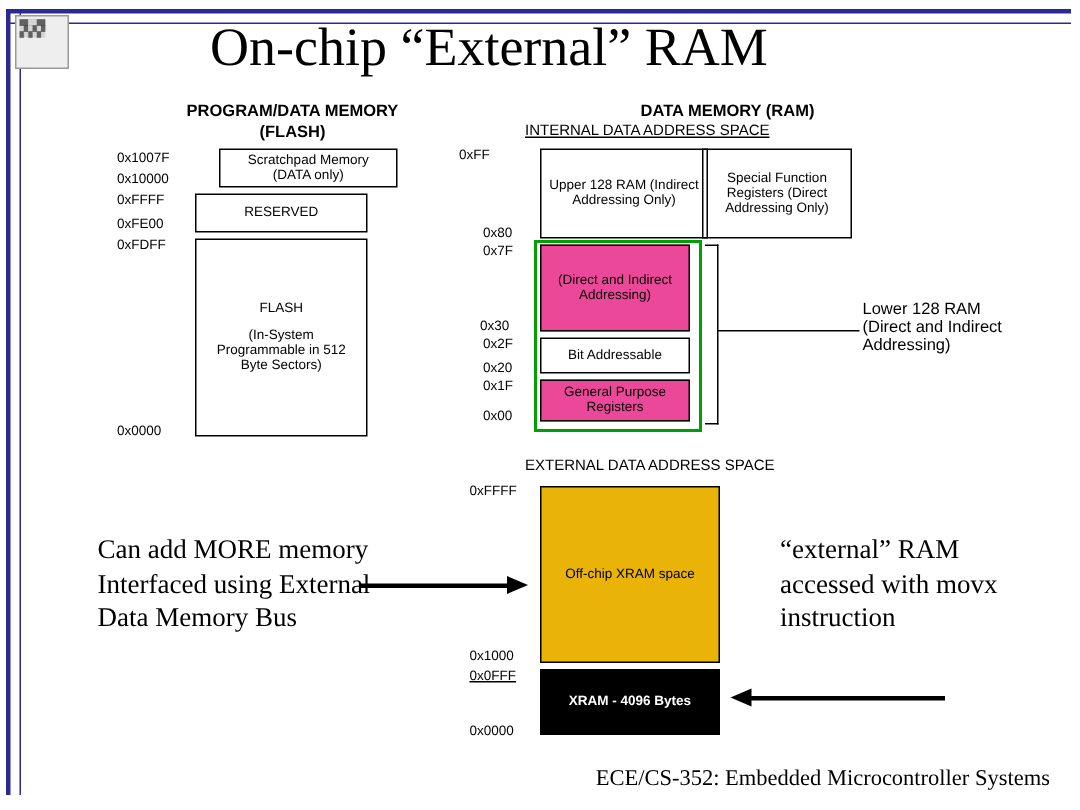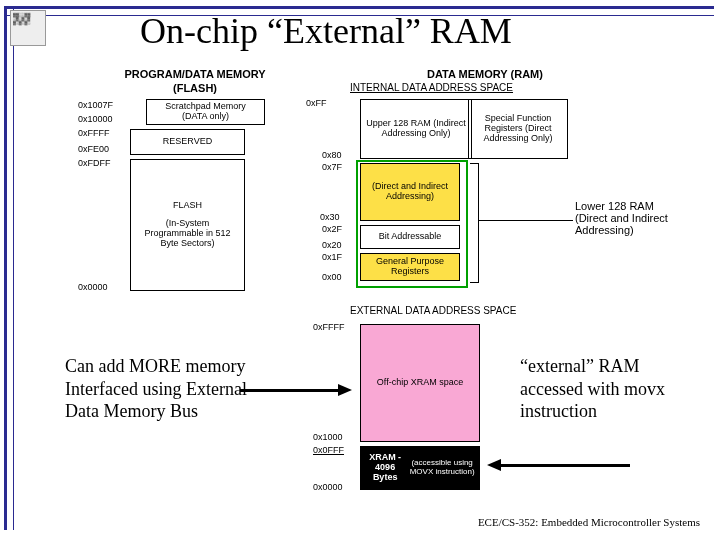--- a/index.html
+++ b/index.html
@@ -49,25 +49,25 @@
     position: absolute;
     top: 10px;
     left: 140px;
     font-size: 36px;
   }
   .abs { position: absolute; }
   .hdr { font-family: Arial, sans-serif; font-weight: bold; font-size: 11px; text-align: center; }
   .sub { font-family: Arial, sans-serif; font-size: 10px; text-align: left; }
   .addr { font-family: Arial, sans-serif; font-size: 9px; text-align: left; }
   .box { border: 1px solid #000; font-family: Arial, sans-serif; font-size: 9px; text-align: center; display: flex; align-items: center; justify-content: center; box-sizing: border-box; padding: 2px; line-height: 1.1; }
-  .green { background: #fde047; }
-  .yellow { background: #f9a8d4; }
+  .green { background: #ec4899; }
+  .yellow { background: #eab308; }
   .black { background: #000; color: #fff; }
   .note { font-size: 18px; line-height: 1.25; }
-  .footer { font-size: 11px; }
+  .footer { font-size: 15px; }
   .arrow { height: 0; border-top: 6px solid transparent; border-bottom: 6px solid transparent; }
   .arrow.right { border-left: 14px solid #000; }
   .arrow.left  { border-right: 14px solid #000; }
   .arrow-shaft { height: 3px; background: #000; }
 </style>
 </head>
 <body>
 
 <div class="topbar"></div>
 <div class="leftbar"></div>
@@ -122,21 +122,20 @@
 <div class="abs sub" style="left:350px; top:305px; width:270px;">EXTERNAL DATA ADDRESS SPACE</div>
 
 <div class="abs addr" style="left:313px; top:322px; width:42px;">0xFFFF</div>
 <div class="abs addr" style="left:313px; top:432px; width:42px;">0x1000</div>
 <div class="abs addr" style="left:313px; top:445px; width:42px;text-decoration:underline;">0x0FFF</div>
 <div class="abs addr" style="left:313px; top:482px; width:42px;">0x0000</div>
 
 <div class="abs box yellow" style="left:360px; top:324px; width:120px; height:118px;">Off-chip XRAM space</div>
 <div class="abs box black" style="left:360px; top:446px; width:120px; height:44px; flex-direction:row;">
   <span style="font-weight:bold;">XRAM - 4096 Bytes</span>
-  <span style="font-size:8px;">(accessible using MOVX instruction)</span>
 </div>
 
 <div class="abs note" style="left:65px; top:355px; width:210px; white-space:pre-line;">Can add MORE memory
 Interfaced using External Data Memory Bus</div>
 
 <div class="abs note" style="left:520px; top:355px; width:170px;">“external” RAM accessed with movx  instruction</div>
 
 <div class="abs arrow-shaft" style="left:240px; top:389px; width:100px;"></div>
 <div class="abs arrow right" style="left:338px; top:384px;"></div>
 

